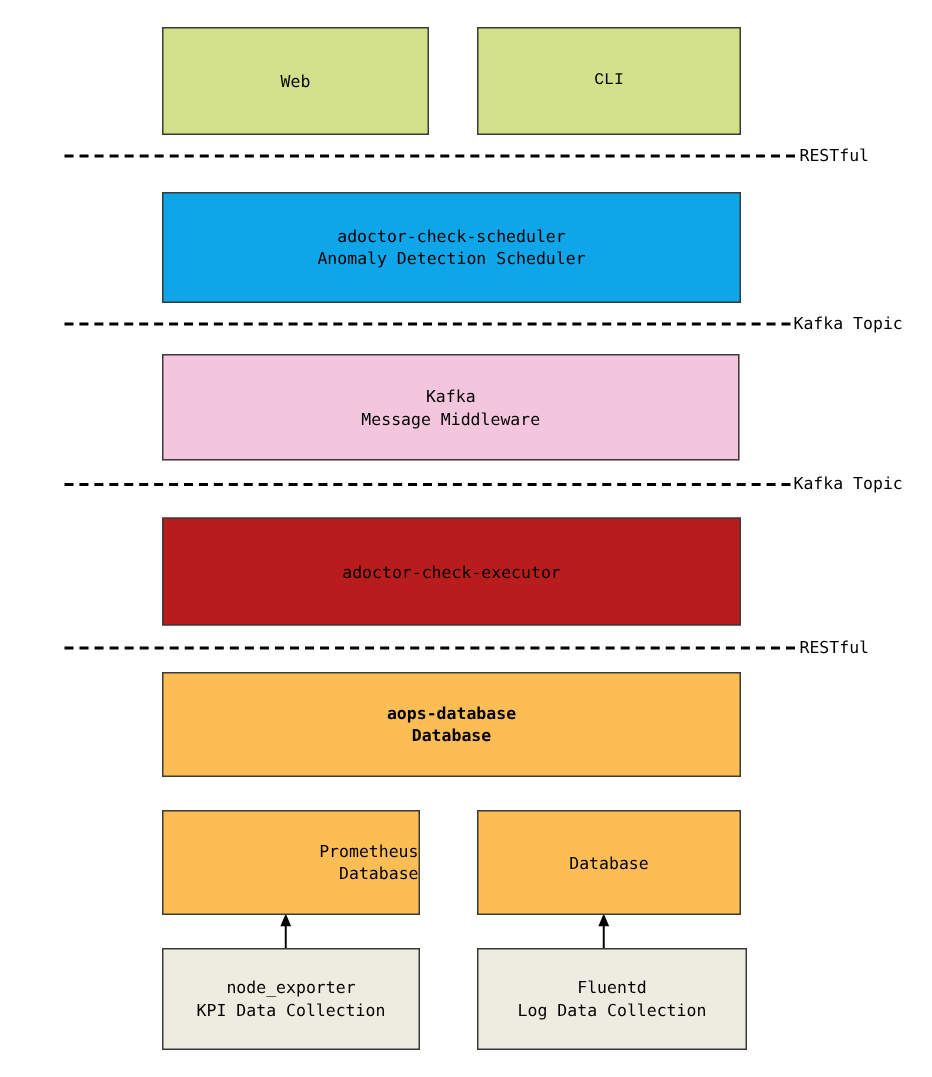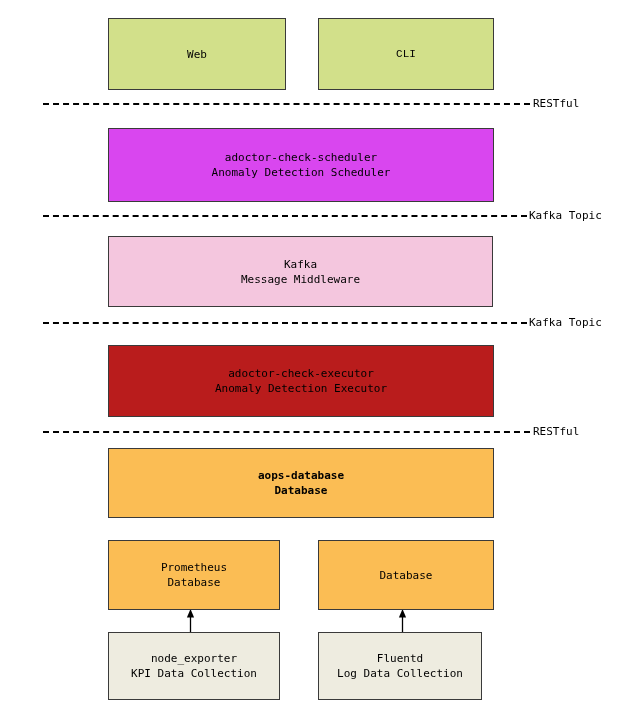--- a/index.html
+++ b/index.html
@@ -79,21 +79,21 @@
       </svg>
     </div>
     <div class="arrow" style="left: 397px; top: 609px; width: 11px; height: 24px;">
       <svg width="11" height="24" viewBox="0 0 11 24">
         <line x1="5.5" y1="24" x2="5.5" y2="7" stroke="#000" stroke-width="1.3"></line>
         <polygon points="5.5,0 1.9,8.5 9.1,8.5" fill="#000"></polygon>
       </svg>
     </div>
     <div class="node" style="left: 108px; top: 18px; width: 178px; height: 72px; background: rgb(210, 224, 138); border-color: rgb(58, 58, 58); color: rgb(0, 0, 0);"><div style="width: 100%;"><span class="line1">Web</span></div></div>
     <div class="node" style="left: 318px; top: 18px; width: 176px; height: 72px; background: rgb(210, 224, 138); border-color: rgb(58, 58, 58); color: rgb(0, 0, 0);"><div style="width: 100%; font-family: Liberation Mono, monospace;"><span class="line1">CLI</span></div></div>
-    <div class="node" style="left: 108px; top: 128px; width: 386px; height: 74px; background: #d946ef; border-color: rgb(58, 58, 58); color: rgb(0, 0, 0);"><div style="width: 100%;"><span class="line1">adoctor-check-scheduler</span><span class="line2">Anomaly Detection Scheduler</span></div></div>
+    <div class="node" style="left: 108px; top: 128px; width: 386px; height: 74px; background: #0ea5e9; border-color: rgb(58, 58, 58); color: rgb(0, 0, 0);"><div style="width: 100%;"><span class="line1">adoctor-check-scheduler</span><span class="line2">Anomaly Detection Scheduler</span></div></div>
     <div class="node" style="left: 108px; top: 236px; width: 385px; height: 71px; background: rgb(244, 198, 222); border-color: rgb(58, 58, 58); color: rgb(0, 0, 0);"><div style="width: 100%;"><span class="line1">Kafka</span><span class="line2">Message Middleware</span></div></div>
-    <div class="node" style="left: 108px; top: 345px; width: 386px; height: 72px; background: #b91c1c; border-color: rgb(58, 58, 58); color: rgb(0, 0, 0);"><div style="width: 100%;"><span class="line1">adoctor-check-executor</span><span class="line2">Anomaly Detection Executor</span></div></div>
+    <div class="node" style="left: 108px; top: 345px; width: 386px; height: 72px; background: #b91c1c; border-color: rgb(58, 58, 58); color: rgb(0, 0, 0);"><div style="width: 100%;"><span class="line1">adoctor-check-executor</span></div></div>
     <div class="node" style="left: 108px; top: 448px; width: 386px; height: 70px; background: rgb(251, 189, 84); border-color: rgb(58, 58, 58); color: rgb(0, 0, 0);"><div style="width: 100%; font-weight: bold;"><span class="line1">aops-database</span><span class="line2">Database</span></div></div>
-    <div class="node" style="left: 108px; top: 540px; width: 172px; height: 70px; background: rgb(251, 189, 84); border-color: rgb(58, 58, 58); color: rgb(0, 0, 0);"><div style="width: 100%;"><span class="line1">Prometheus</span><span class="line2">Database</span></div></div>
+    <div class="node" style="left: 108px; top: 540px; width: 172px; height: 70px; background: rgb(251, 189, 84); border-color: rgb(58, 58, 58); color: rgb(0, 0, 0);"><div style="width: 100%; text-align: right;"><span class="line1">Prometheus</span><span class="line2">Database</span></div></div>
     <div class="node" style="left: 318px; top: 540px; width: 176px; height: 70px; background: rgb(251, 189, 84); border-color: rgb(58, 58, 58); color: rgb(0, 0, 0);"><div style="width: 100%;"><span class="line2">Database</span></div></div>
     <div class="node" style="left: 108px; top: 632px; width: 172px; height: 68px; background: rgb(238, 236, 224); border-color: rgb(58, 58, 58); color: rgb(0, 0, 0);"><div style="width: 100%; text-align: center;"><span class="line1">node_exporter</span><span class="line2">KPI Data Collection</span></div></div>
-    <div class="node" style="left: 318px; top: 632px; width: 164px; height: 68px; background: rgb(238, 236, 224); border-color: rgb(58, 58, 58); color: rgb(0, 0, 0);"><div style="width: 100%;"><span class="line1">Fluentd</span><span class="line2">Log Data Collection</span></div></div>
+    <div class="node" style="left: 318px; top: 632px; width: 180px; height: 68px; background: rgb(238, 236, 224); border-color: rgb(58, 58, 58); color: rgb(0, 0, 0);"><div style="width: 100%;"><span class="line1">Fluentd</span><span class="line2">Log Data Collection</span></div></div>
   </div>
 
 </body></html>

